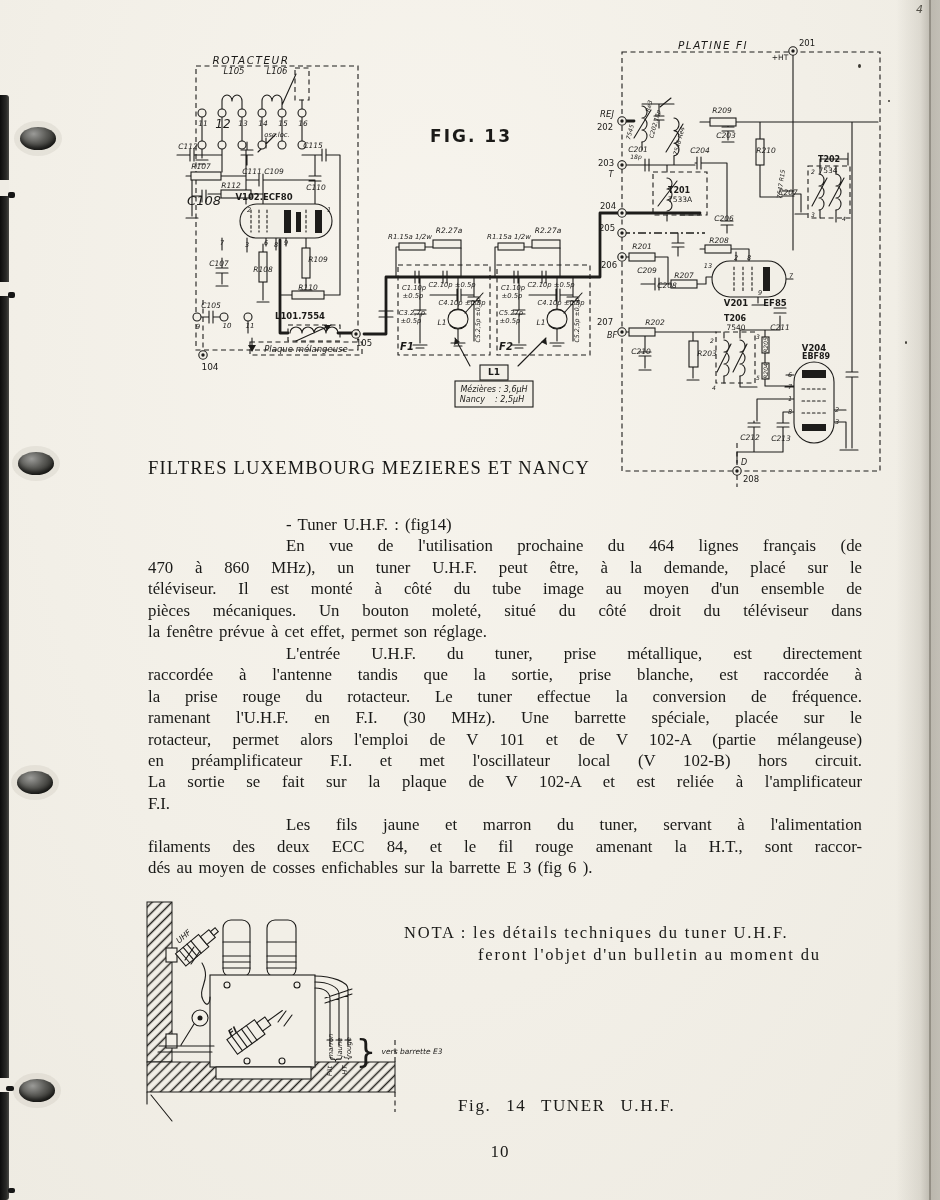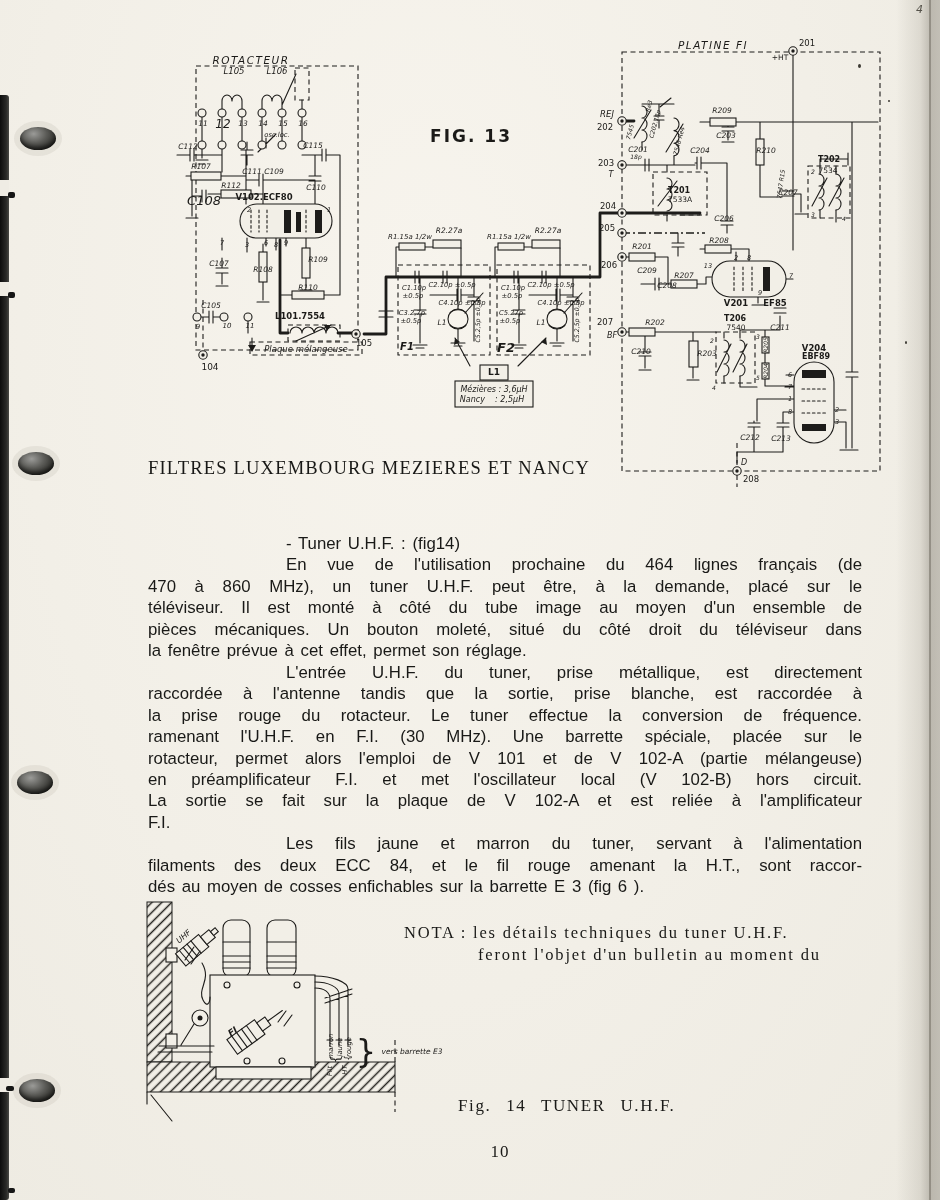--- a/index.html
+++ b/index.html
@@ -25,21 +25,21 @@
   .dashv{stroke-dasharray:2.6 2.6;}
   .rg rect{fill:#f2efe7;stroke:#1d1c1a;stroke-width:1.1;}
   .fillp{fill:#f2efe7;stroke:#1d1c1a;stroke-width:1.1;}
   .pc circle{fill:#f2efe7;stroke:#1d1c1a;stroke-width:1.1;}
   .blk{fill:#1d1c1a;stroke:none;}
   .lbl{position:absolute;font-style:italic;font-size:8px;line-height:1;white-space:pre;color:#1b1a18;}
   .lbl.up{font-style:normal;}
   .lbl.bold{font-weight:bold;}
   .heading{position:absolute;left:148px;top:458px;font-family:"Liberation Serif",serif;
         font-size:18.5px;letter-spacing:1.2px;white-space:nowrap;color:#181816;}
-  .textblock{position:absolute;left:148px;top:533px;width:714px;font-family:Liberation Sans, sans-serif;
+  .textblock{position:absolute;left:148px;top:514px;width:714px;font-family:Liberation Serif, serif;
         font-size:16.8px;line-height:21.45px;color:#191917;word-spacing:2px;}
   .bline{text-align:justify;text-align-last:justify;}
   .bline.end{text-align-last:left;}
   .bline.ind{padding-left:138px;}
   .nota{position:absolute;left:404px;top:922px;width:475px;font-family:"Liberation Serif",serif;
         font-size:16.5px;line-height:21.6px;letter-spacing:1.8px;color:#191917;}
   .nline.cont{padding-left:74px;}
   .caption{position:absolute;left:458px;top:1096px;font-family:"Liberation Serif",serif;
         font-size:17px;letter-spacing:1.6px;word-spacing:9px;white-space:nowrap;color:#191917;}
   .pagenum{position:absolute;left:468px;top:1142px;width:64px;text-align:center;
@@ -362,21 +362,21 @@
       <div class="lbl" style="left: 478px; top: 320px; font-size: 6.2px; transform: translate(-50%, -50%) rotate(-90deg);">C5.2,5p ±0,5p</div>
       <div class="lbl bold" style="left: 407px; top: 347px; font-size: 10px; transform: translate(-50%, -50%);">F1</div>
       <div class="lbl" style="left: 513px; top: 288px; font-size: 6.8px; transform: translate(-50%, -50%);">C1.10p</div>
       <div class="lbl" style="left: 512px; top: 296px; font-size: 6.8px; transform: translate(-50%, -50%);">±0.5p</div>
       <div class="lbl" style="left: 551px; top: 285px; font-size: 6.8px; transform: translate(-50%, -50%);">C2.10p ±0.5p</div>
       <div class="lbl" style="left: 561px; top: 303px; font-size: 6.8px; transform: translate(-50%, -50%);">C4.10p ±0.5p</div>
       <div class="lbl" style="left: 511px; top: 313px; font-size: 6.8px; transform: translate(-50%, -50%);">C5.27p</div>
       <div class="lbl" style="left: 510px; top: 321px; font-size: 6.8px; transform: translate(-50%, -50%);">±0.5p</div>
       <div class="lbl" style="left: 541px; top: 323px; font-size: 7.5px; transform: translate(-50%, -50%);">L1</div>
       <div class="lbl" style="left: 577px; top: 320px; font-size: 6.2px; transform: translate(-50%, -50%) rotate(-90deg);">C5.2,5p ±0,5p</div>
-      <div class="lbl bold" style="left: 506px; top: 347px; font-size: 13px; transform: translate(-50%, -50%);">F2</div>
+      <div class="lbl bold" style="left: 506px; top: 347px; font-size: 10px; transform: translate(-50%, -50%);">F2</div>
       <div class="lbl up bold" style="left: 494px; top: 372px; font-size: 9px; transform: translate(-50%, -50%);">L1</div>
       <div class="lbl" style="left: 494px; top: 390px; font-size: 8px; transform: translate(-50%, -50%);">Mézières : 3,6µH</div>
       <div class="lbl" style="left: 492px; top: 400px; font-size: 8px; transform: translate(-50%, -50%);">Nancy    : 2,5µH</div>
       <div class="lbl up" style="left: 807px; top: 43px; font-size: 8.5px; transform: translate(-50%, -50%);">201</div>
       <div class="lbl up" style="left: 780px; top: 58px; font-size: 7.5px; transform: translate(-50%, -50%);">+HT</div>
       <div class="lbl" style="left: 607px; top: 114px; font-size: 8.5px; transform: translate(-50%, -50%);">REJ</div>
       <div class="lbl up" style="left: 605px; top: 127px; font-size: 8.5px; transform: translate(-50%, -50%);">202</div>
       <div class="lbl" style="left: 649px; top: 106px; font-size: 6px; transform: translate(-50%, -50%) rotate(-75deg);">Re3</div>
       <div class="lbl" style="left: 630px; top: 132px; font-size: 6px; transform: translate(-50%, -50%) rotate(-75deg);">7545</div>
       <div class="lbl" style="left: 655px; top: 124px; font-size: 6px; transform: translate(-50%, -50%) rotate(-75deg);">C202.18p</div>

